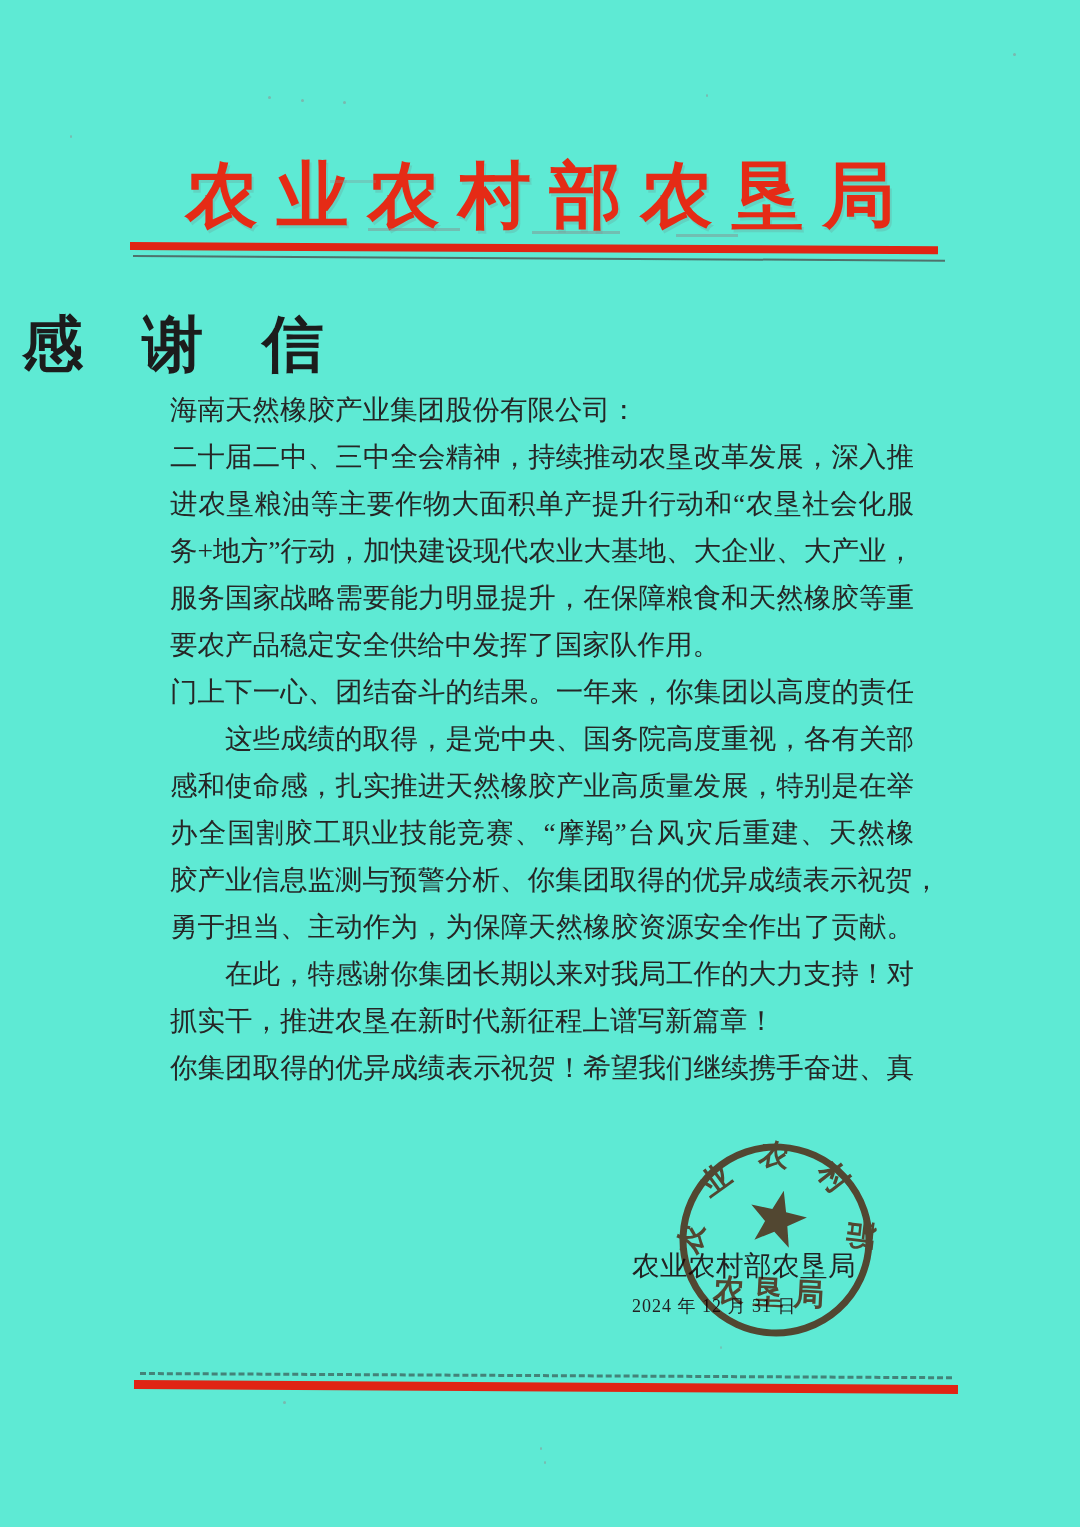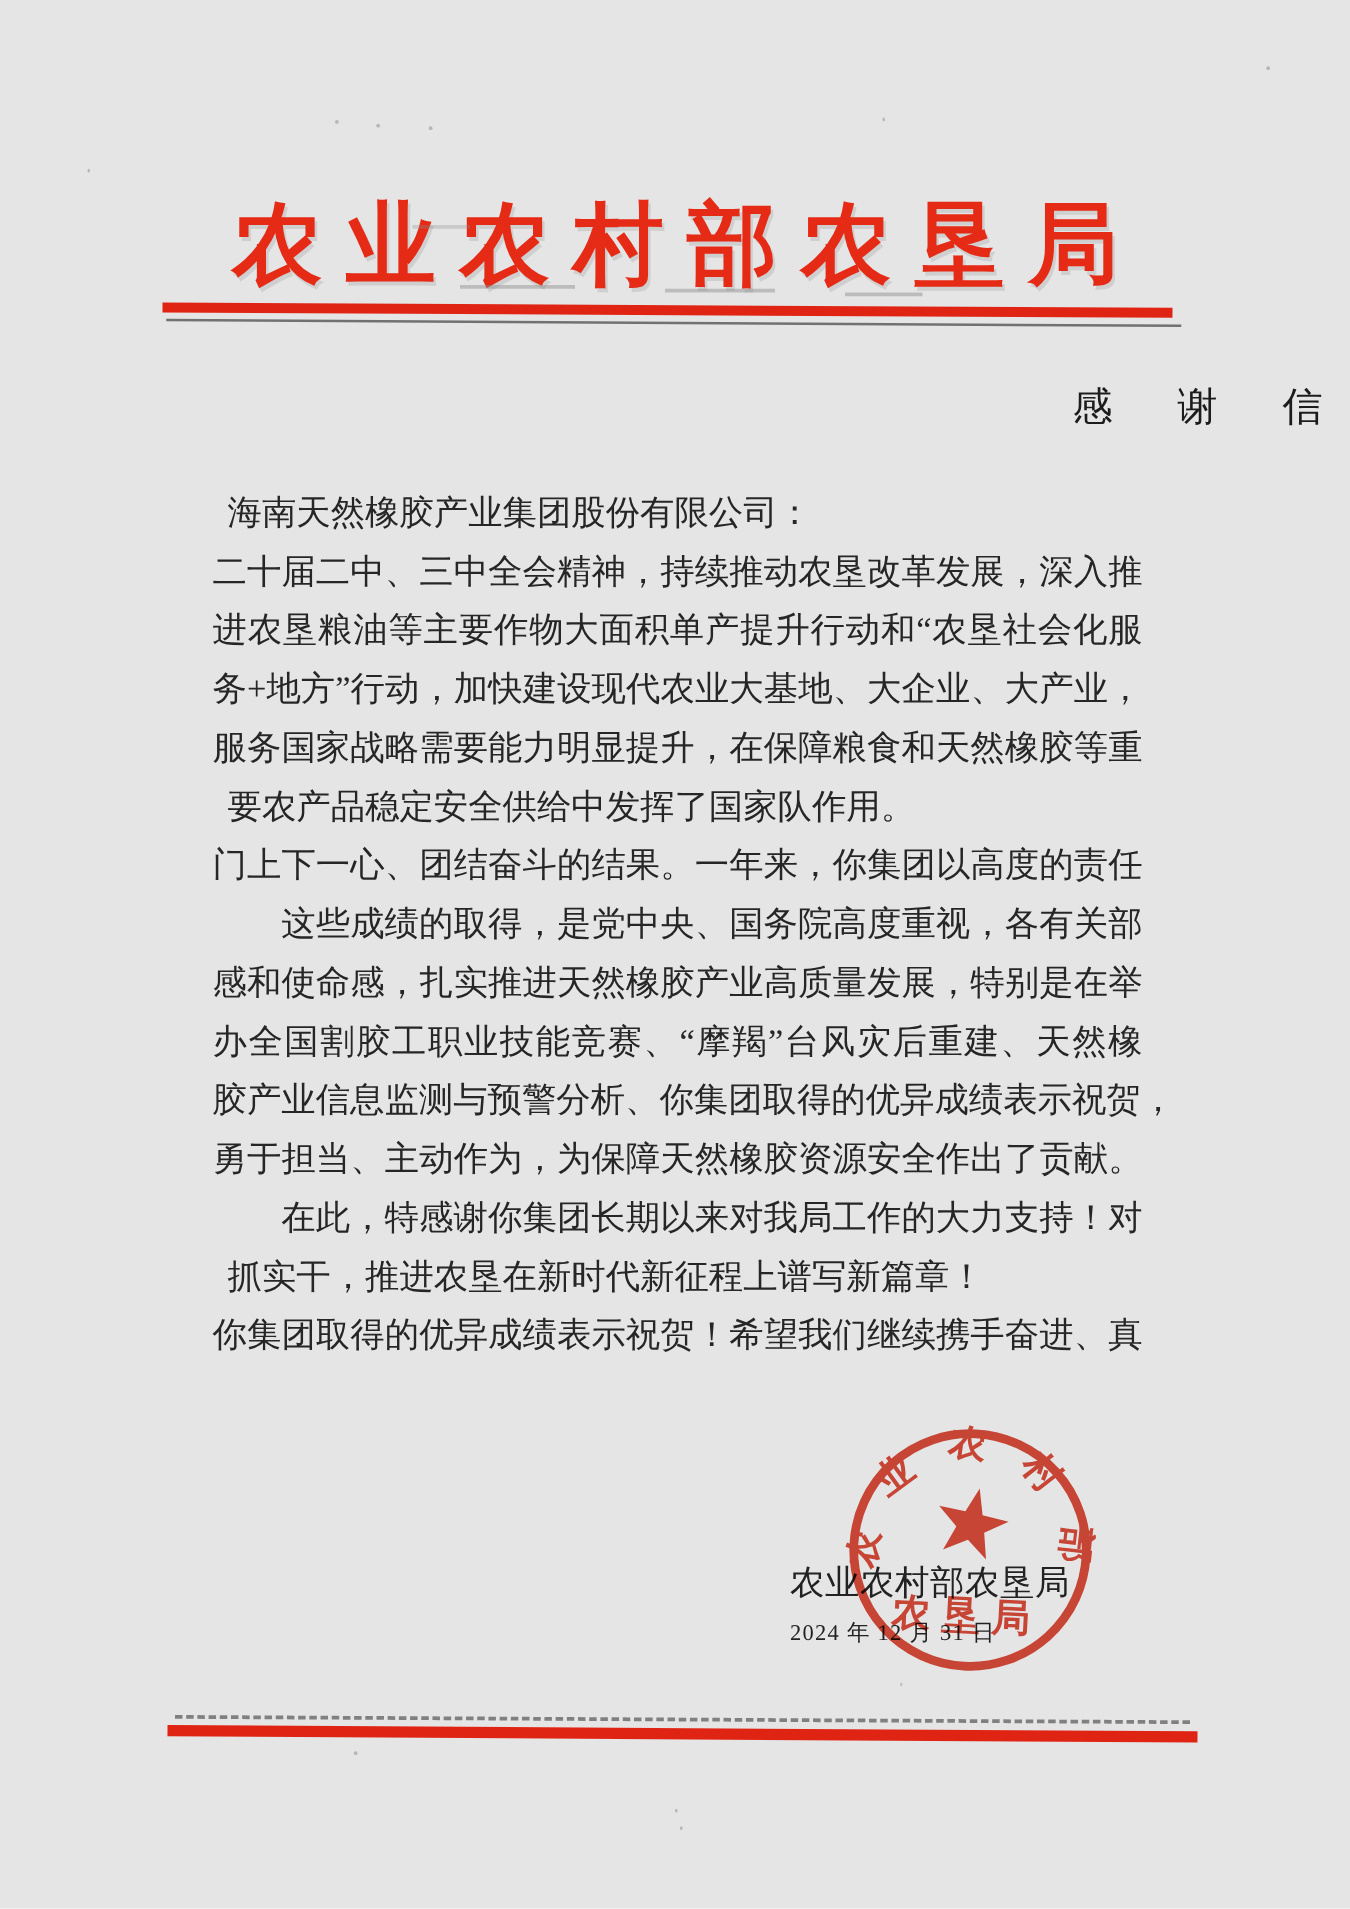--- a/index.html
+++ b/index.html
@@ -1,20 +1,20 @@
 <!DOCTYPE html>
 <html><head>
 <meta charset="utf-8">
 <style>
   html, body { margin: 0; padding: 0; background: #ffffff; }
   .page {
     position: relative;
     width: 1080px;
     height: 1527px;
-    background: #e5e5e5;
+    background: #5eead4;
     overflow: hidden;
     font-family: "Liberation Serif", "DejaVu Serif", serif;
     color: #262626;
   }
 
   
   .letterhead {
     position: absolute;
     top: 148px;
     left: 0;
@@ -51,44 +51,44 @@
   .g2 { left: 532px; top: 231px; width: 88px; }
   .g3 { left: 676px; top: 234px; width: 62px; }
   .g4 { left: 330px; top: 180px; width: 46px; opacity: 0.3; }
 
   
   .letter-title {
     position: absolute;
     top: 304px;
     left: 0;
     width: 100%;
-    text-align: right;
-    font-size: 32px;
-    font-weight: normal;
+    text-align: left;
+    font-size: 61px;
+    font-weight: bold;
     letter-spacing: 22px;
     text-indent: 22px;
     color: #1c1c1c;
     white-space: nowrap;
   }
 
   
   .body-block {
     position: absolute;
     left: 170px; top: 386px;
     width: 744px;
     font-size: 27.5px;
     line-height: 47px;
   }
   .bline {
     height: 47px;
     text-align: justify;
     text-align-last: justify;
     white-space: nowrap;
   }
-  .bline.short, .bline.salutation { text-align-last: left; white-space: normal; margin-left: 12px; }
+  .bline.short, .bline.salutation { text-align-last: left; white-space: normal; }
   .bline.indent { text-indent: 55px; }
 
   
   .signature {
     position: absolute;
     left: 632px; top: 1248px;
     font-size: 27.5px;
     letter-spacing: 0.5px;
     color: #222;
     white-space: nowrap;

